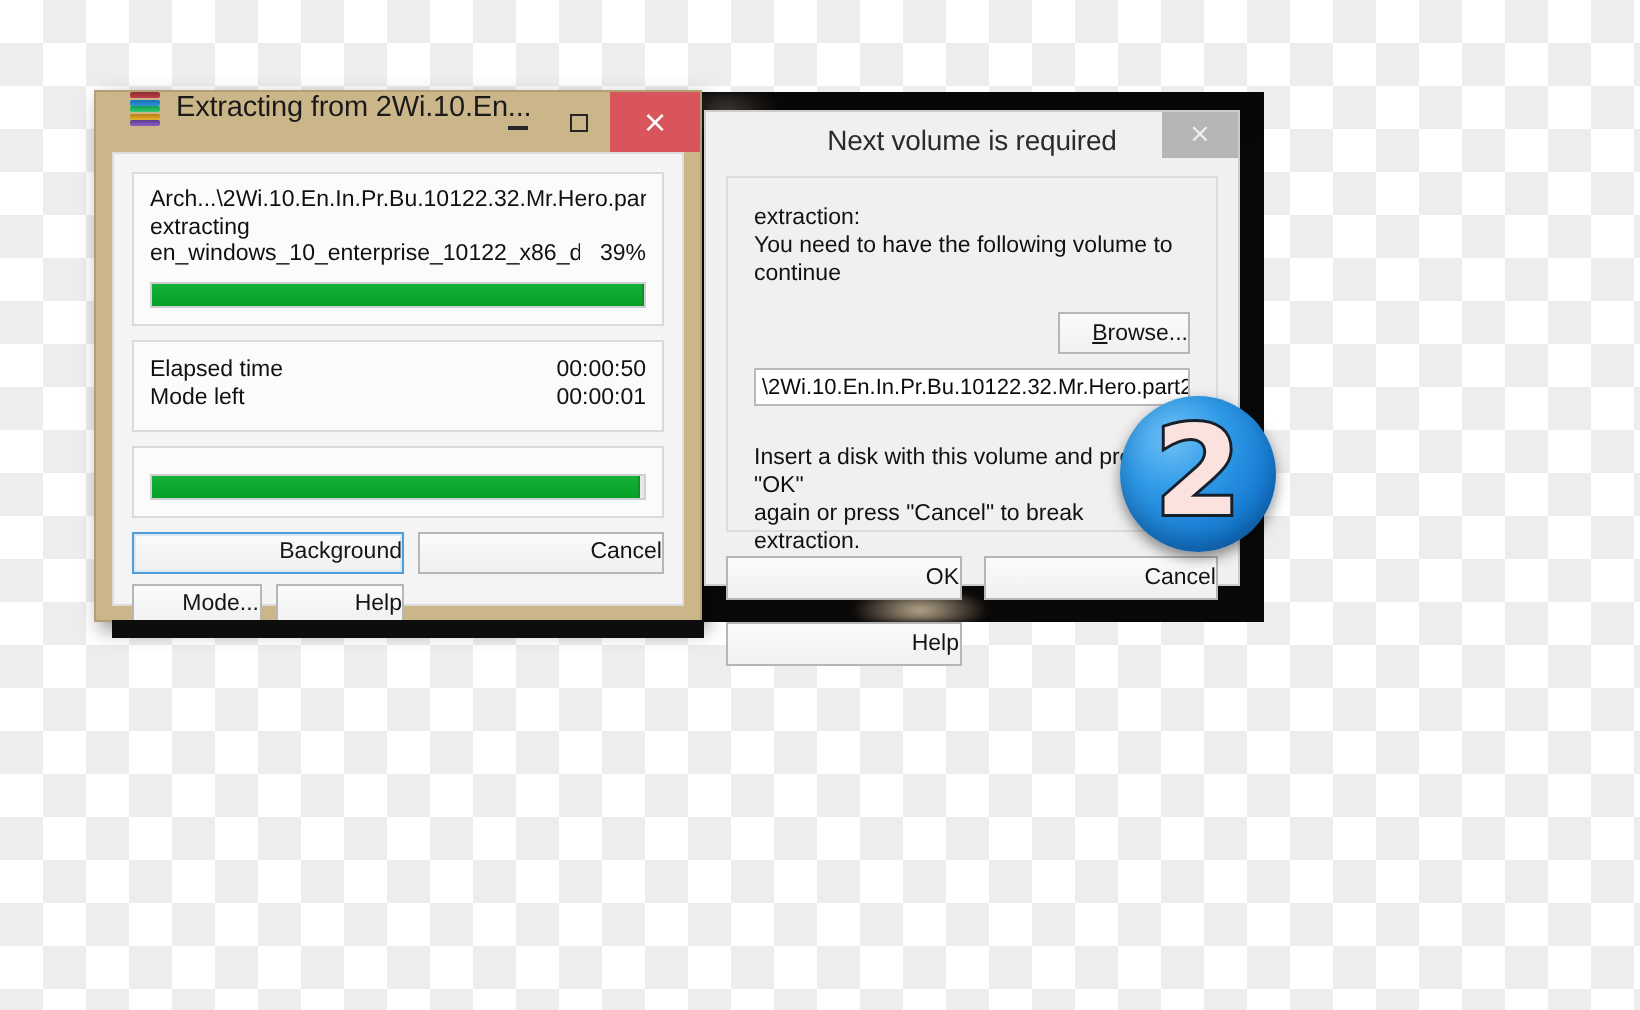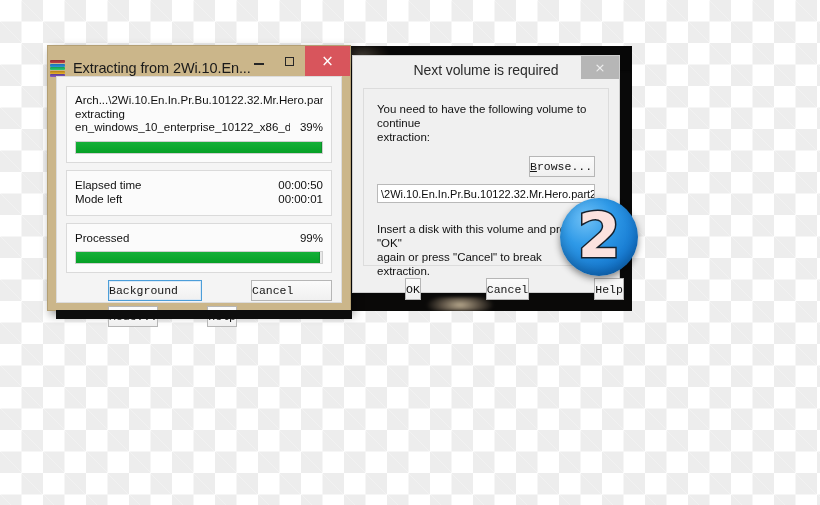--- a/index.html
+++ b/index.html
@@ -85,22 +85,22 @@
     bottom: -9px;
     width: 296px;
     height: 9px;
     background: #0d0d0d;
   }
 
   #rar-titlebar {
     position: relative;
     height: 30px;
     display: flex;
-    align-items: flex-end;
-    padding-left: 1px;
+    align-items: flex-start;
+    padding-left: 16px;
     box-sizing: border-box;
   }
   #rar-icon {
     width: 17px;
     height: 16px;
     position: relative;
     flex: none;
     margin-right: 7px;
   }
   #rar-icon i {
@@ -235,24 +235,23 @@
     margin-top: 2px;
   }
   .btn {
     height: 21px;
     background: linear-gradient(#fbfbfb, #f0f0f0);
     border: 1px solid #b6b6b6;
     font-size: 11.5px;
     color: #141414;
     display: flex;
     align-items: center;
-    justify-content: flex-start;
-    box-sizing: border-box;
-    font-family: Liberation Mono, monospace;
-    margin-left: 42px;
+    justify-content: flex-end;
+    box-sizing: border-box;
+    font-family: Liberation Sans, sans-serif;
   }
   .btn.focused {
     border: 1px solid #4c9ed9;
     box-shadow: inset 0 0 0 1px #dce9f5;
   }
   .row2 {
     display: grid;
     grid-template-columns: 1fr 1fr;
     gap: 7px;
   }
@@ -339,22 +338,22 @@
     font-size: 11px;
     color: #0c0c0c;
     white-space: nowrap;
     overflow: hidden;
   }
   #vol-insert {
     margin-top: 19px;
   }
   #vol-buttons {
     display: grid;
-    grid-template-columns: 1fr 1fr 1fr;
-    gap: 23px;
+    grid-template-columns: 1fr 1fr;
+    gap: 11px;
     margin-top: 12px;
   }
   #vol-buttons .btn { height: 22px; }
 
   
   #badge-2 {
     position: absolute;
     left: 560px;
     top: 198px;
     width: 78px;
@@ -430,24 +429,20 @@
           <span>Elapsed time</span>
           <span>00:00:50</span>
         </div>
         <div class="stat-row">
           <span>Mode left</span>
           <span>00:00:01</span>
         </div>
       </div>
 
       <div class="rar-group">
-        <div class="stat-row">
-          <span>Processed</span>
-          <span>99%</span>
-        </div>
         <div class="pbar">
           <i id="bar-processed" style="width: 99%;"></i>
         </div>
       </div>
 
       <div class="rar-buttons">
         <div class="btn focused">Background</div>
         <div class="btn">Cancel</div>
         <div class="row2">
           <div class="btn">Mode...</div>
@@ -461,22 +456,22 @@
   <div id="vol-window">
 
     <div id="vol-titlebar">
       <div id="vol-title">Next volume is required</div>
       <div id="vol-close">×</div>
     </div>
 
     <div id="vol-body">
       <div id="vol-groupbox">
 
+        <div class="vol-text">extraction:</div>
         <div class="vol-text">You need to have the following volume to continue</div>
-        <div class="vol-text">extraction:</div>
 
         <div id="browse-row">
           <div class="btn btn-browse">
             <span><u>B</u><span>rowse...</span></span>
           </div>
         </div>
 
         <div id="vol-path">\2Wi.10.En.In.Pr.Bu.10122.32.Mr.Hero.part2.rar</div>
 
         <div id="vol-insert">

